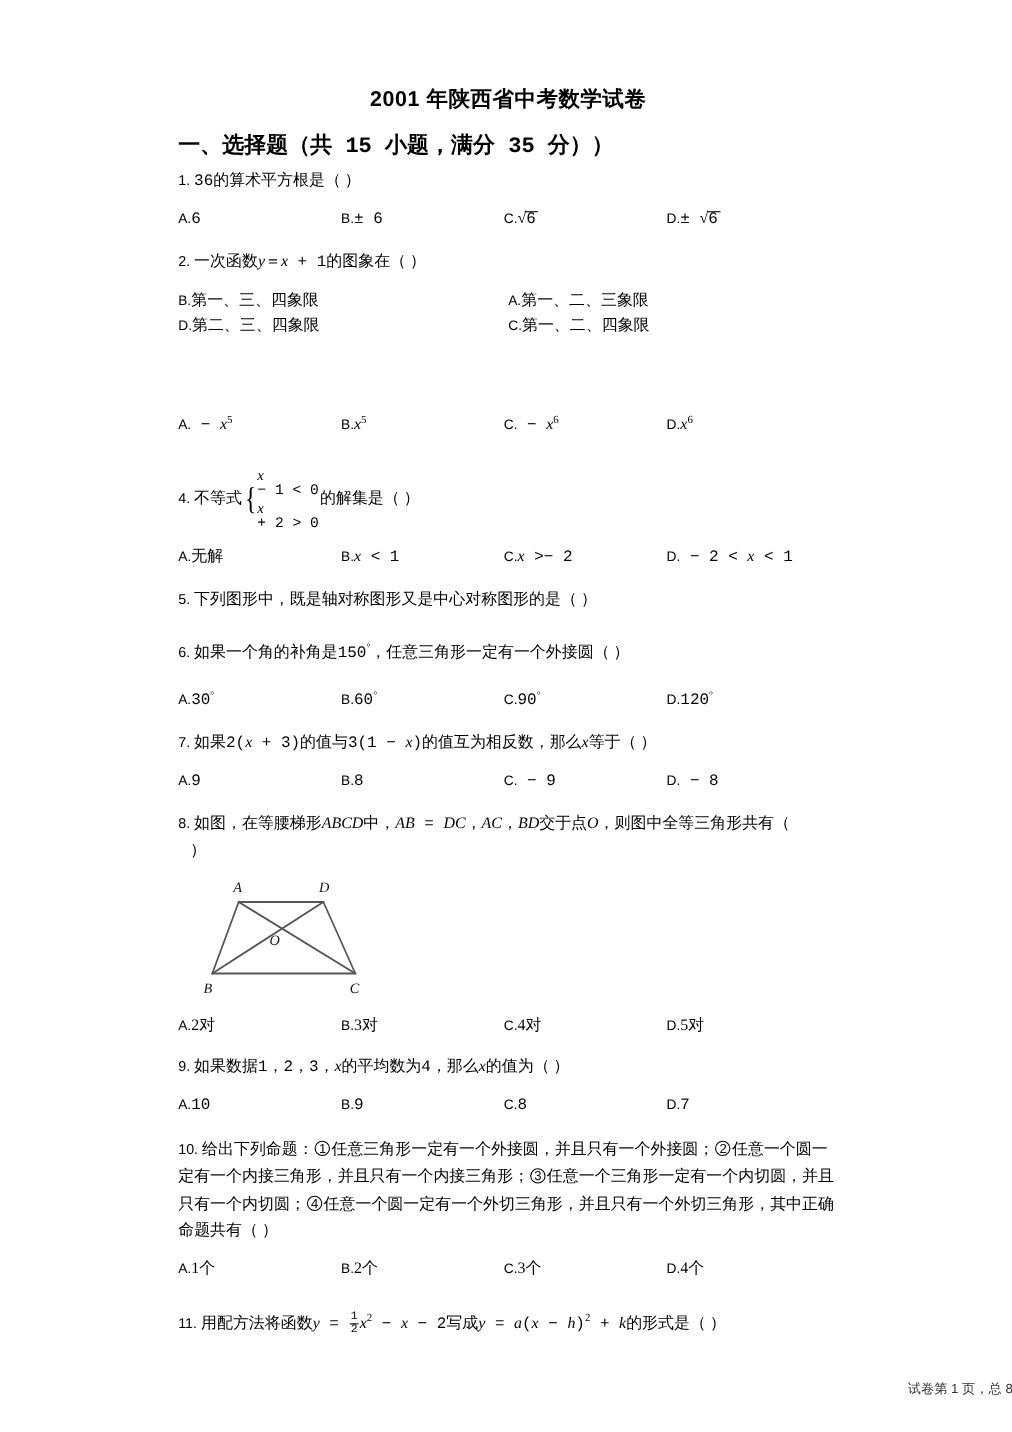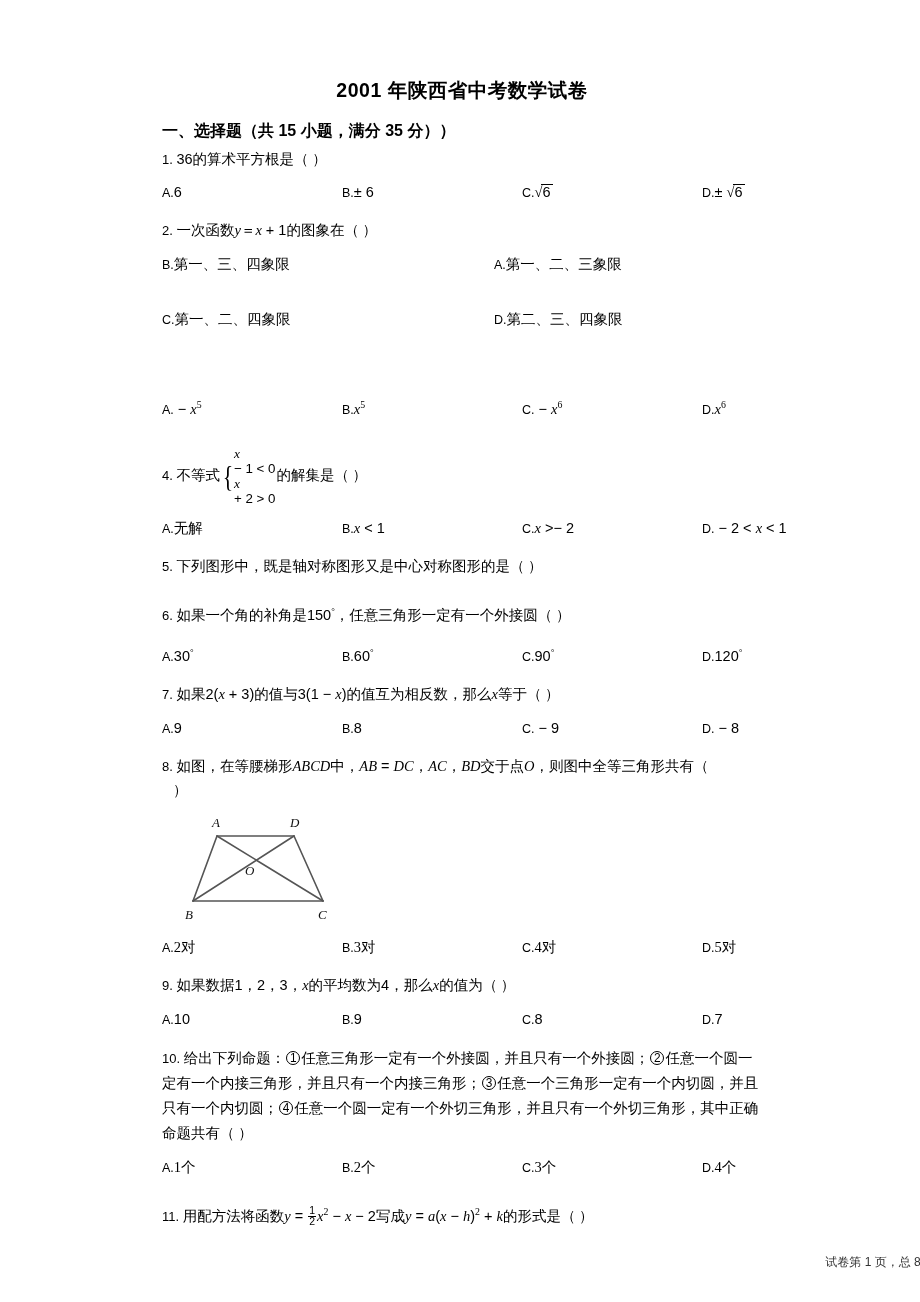--- a/index.html
+++ b/index.html
@@ -37,23 +37,23 @@
     font-weight: bold;
     font-size: 19.5px;
     text-align: center;
     letter-spacing: 0.5px;
     margin: 0 0 16px 0;
     line-height: 1.3;
   }
 
   
   .section-head {
-    font-family: Liberation Sans, sans-serif;
+    font-family: Liberation Mono, monospace;
     font-weight: bold;
-    font-size: 16px;
+    font-size: 20px;
     margin: 0 0 5px 0;
     line-height: 1.45;
   }
 
   
   .q {
     margin: 0;
     padding: 0;
   }
   .q-stem {
@@ -67,33 +67,32 @@
     font-size: 13px;
   }
   .cjk { font-family: Liberation Serif, serif; }
 
   
   .opts {
     display: grid;
     font-size: 14.5px;
     line-height: 1.6;
     margin: 0;
-    gap: 32px;
   }
   .opts.c4 { grid-template-columns: 148px 148px 148px 1fr; }
   .opts.c2 { grid-template-columns: 300px 1fr; }
   .opt { white-space: nowrap; }
   .olab {
     font-family: "Liberation Sans", "DejaVu Sans", sans-serif;
     font-size: 12.5px;
   }
 
   
   .mi { font-family: "Liberation Serif", "DejaVu Serif", serif; font-style: italic; }
-  .mn { font-family: Liberation Sans, sans-serif; font-style: normal; }
+  .mn { font-family: Liberation Mono, monospace; font-style: normal; }
   sup.exn {
     font-size: 0.68em;
     vertical-align: super;
     line-height: 0;
     font-style: normal;
   }
   .deg {
     font-size: 0.62em;
     vertical-align: super;
     line-height: 0;
@@ -197,22 +196,22 @@
 
     <div class="q">
       <div class="q-stem">
         <span class="q-num">2.</span>
         <span class="cjk">一次函数</span><span class="mi">y</span><span class="mn">＝</span><span class="mi">x</span><span class="mn"> + 1</span><span class="cjk">的图象在（ ）</span>
       </div>
       <div class="sp-sm"></div>
       <div class="opts c2">
         <div class="opt"><span class="olab">B.</span><span class="cjk">第一、三、四象限</span></div>
         <div class="opt"><span class="olab">A.</span><span class="cjk">第一、二、三象限</span></div>
+        <div class="opt"><span class="olab">D.</span><span class="cjk">第二、三、四象限</span></div>
         <div class="opt"><span class="olab">C.</span><span class="cjk">第一、二、四象限</span></div>
-        <div class="opt"><span class="olab">D.</span><span class="cjk">第二、三、四象限</span></div>
       </div>
     </div>
 
     <div class="sp-lg"></div>
     <div class="sp-md"></div>
 
     <div class="q">
       <div class="sp-lg"></div>
       <div class="opts c4">
         <div class="opt"><span class="olab">A.</span><span class="mn"> − </span><span class="mi">x</span><sup class="exn">5</sup></div>

